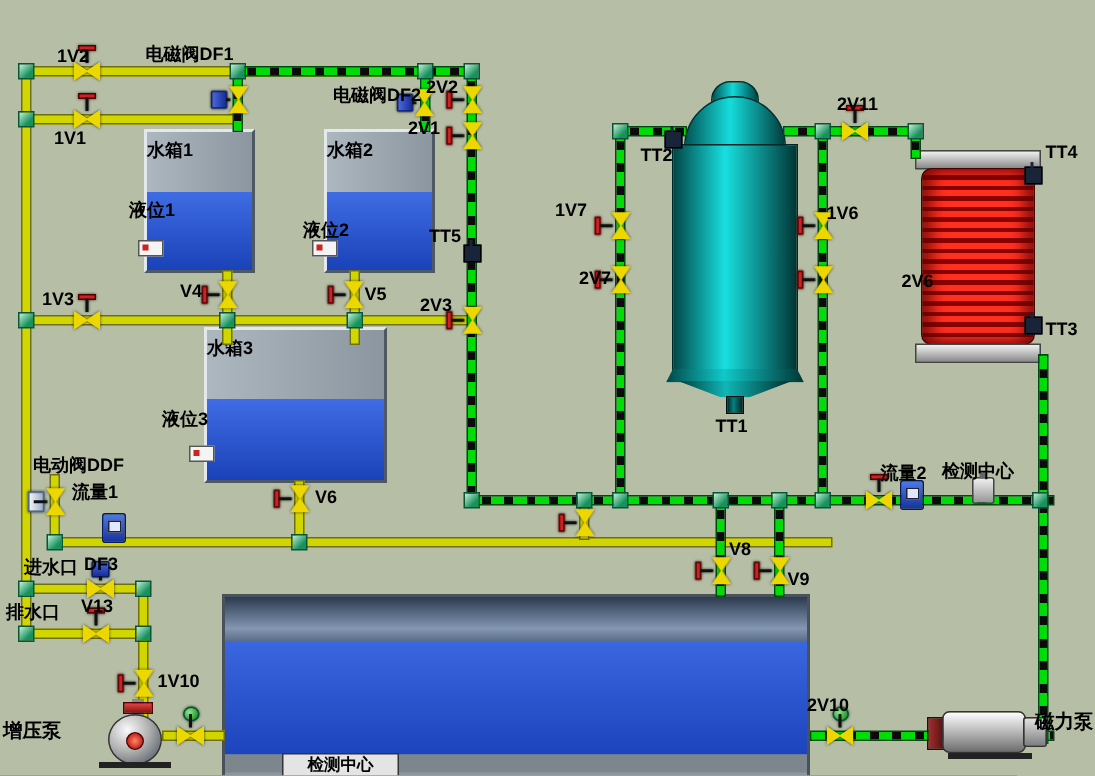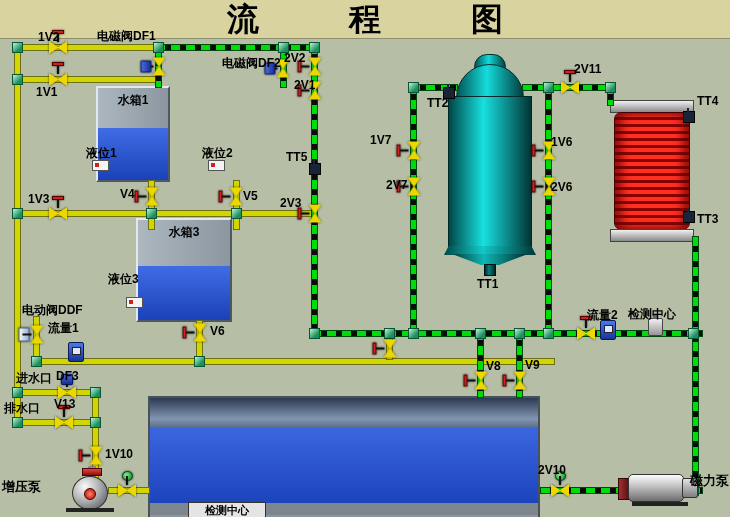--- a/index.html
+++ b/index.html
@@ -44,21 +44,21 @@
   .meter::after{content:"";position:absolute;left:3px;top:4px;width:7px;height:6px;background:#e0e8ff;border:1px solid #223;}
   .ptx{position:absolute;width:13px;height:16px;background:linear-gradient(180deg,#f0f0f0,#969696);
        border:1px solid #444;border-radius:2px;z-index:8;}
   .ptx::after{content:"";position:absolute;left:4px;top:-4px;width:4px;height:4px;background:#666;}
   .gauge{position:absolute;width:15px;height:9px;background:#f4f4f4;border:1px solid #555;z-index:8;}
   .gauge::after{content:"";position:absolute;left:2px;top:2px;width:4px;height:4px;background:#cc2222;}
 
   
   .tank{position:absolute;box-sizing:border-box;background:linear-gradient(90deg,#adb7bf,#8c96a0);
         border:2px solid;border-color:#e2e8ec #4e5862 #4e5862 #e2e8ec;z-index:2;}
-  .tank .name{position:absolute;left:0;right:0;top:4px;text-align:center;font-size:12px;font-weight:bold;color:#000;}
+  .tank .name{position:absolute;left:0;right:0;top:4px;text-align:left;font-size:12px;font-weight:bold;color:#000;}
   .tank .water{position:absolute;left:0;right:0;bottom:0;background:linear-gradient(180deg,#3f6ce4,#1b42b8);}
 
   #btank{position:absolute;left:148px;top:396px;width:392px;height:121px;box-sizing:border-box;
          border:2px solid #49525a;border-bottom:none;background:#8c96a0;z-index:2;}
   #btank .bband{position:absolute;left:0;right:0;top:0;height:30px;
                 background:linear-gradient(180deg,#2c3a50,#8396b2 70%,#596a84);}
   #btank .water{position:absolute;left:0;right:0;top:30px;height:75px;background:linear-gradient(180deg,#3a66e0,#1c44bc);}
   #btank .floor{position:absolute;left:0;right:0;top:105px;height:12px;background:#7d858d;}
 
   
@@ -66,23 +66,20 @@
   .lbl.big{font-size:13px;}
 
   #footer-btn{position:absolute;left:188px;top:502px;width:76px;height:15px;background:#e4e4e4;
               border:1px solid #333;font-size:11px;font-weight:bold;color:#000;text-align:center;line-height:14px;z-index:10;}
 </style>
 </head>
 <body>
 
 <div id="stage">
 
-  <div id="titlebar">
-    <div class="t">流程图</div>
-  </div>
 
   <i class="py" style="left:14px;top:44px;width:300px;height:7px"></i>
   <i class="py" style="left:14px;top:44px;width:7px;height:383px"></i>
   <i class="py" style="left:14px;top:76px;width:148px;height:7px"></i>
   <i class="py" style="left:14px;top:210px;width:302px;height:7px"></i>
   <i class="py" style="left:148px;top:180px;width:7px;height:50px"></i>
   <i class="py" style="left:233px;top:180px;width:7px;height:50px"></i>
   <i class="py" style="left:196px;top:320px;width:7px;height:42px"></i>
   <i class="py" style="left:33px;top:358px;width:522px;height:7px"></i>
   <i class="py" style="left:33px;top:316px;width:7px;height:44px"></i>
@@ -130,21 +127,25 @@
   <i class="fit" style="left:688px;top:328px"></i>
   <i class="fit" style="left:688px;top:485px"></i>
   <i class="fit" style="left:475px;top:328px"></i>
   <i class="fit" style="left:514px;top:328px"></i>
   <i class="fit" style="left:384px;top:328px"></i>
 
   <div class="tank" style="left:96px;top:86px;width:74px;height:96px">
     <div class="name">水箱1</div>
     <div class="water" style="height:52px"></div>
   </div>
-  <div class="tank" style="left:136px;top:218px;width:96px;height:104px">
+  <div class="tank" style="left:216px;top:86px;width:74px;height:96px">
+    <div class="name">水箱2</div>
+    <div class="water" style="height:52px"></div>
+  </div>
+  <div class="tank" style="left:136px;top:218px;width:122px;height:104px">
     <div class="name">水箱3</div>
     <div class="water" style="height:54px"></div>
   </div>
 
   <div id="btank">
     <div class="bband"></div>
     <div class="water"></div>
     <div class="floor"></div>
   </div>
 
@@ -317,43 +318,43 @@
   <div class="ptx" style="left:648px;top:318px"></div>
   <div class="gauge" style="left:92px;top:160px"></div>
   <div class="gauge" style="left:208px;top:160px"></div>
   <div class="gauge" style="left:126px;top:297px"></div>
 
   <div class="lbl" style="left:38px;top:31px">1V2</div>
   <div class="lbl" style="left:36px;top:86px">1V1</div>
   <div class="lbl" style="left:97px;top:30px">电磁阀DF1</div>
   <div class="lbl" style="left:222px;top:57px">电磁阀DF2</div>
   <div class="lbl" style="left:284px;top:52px">2V2</div>
-  <div class="lbl" style="left:294px;top:79px">2V1</div>
-  <div class="lbl" style="left:574px;top:63px">2V11</div>
+  <div class="lbl" style="left:272px;top:79px">2V1</div>
+  <div class="lbl" style="left:558px;top:63px">2V11</div>
   <div class="lbl" style="left:28px;top:193px">1V3</div>
   <div class="lbl" style="left:120px;top:188px">V4</div>
   <div class="lbl" style="left:243px;top:190px">V5</div>
   <div class="lbl" style="left:280px;top:197px">2V3</div>
   <div class="lbl" style="left:210px;top:325px">V6</div>
   <div class="lbl" style="left:370px;top:134px">1V7</div>
   <div class="lbl" style="left:386px;top:179px">2V7</div>
   <div class="lbl" style="left:551px;top:136px">1V6</div>
-  <div class="lbl" style="left:551px;top:181px">2V6</div>
+  <div class="lbl" style="left:601px;top:181px">2V6</div>
   <div class="lbl" style="left:486px;top:360px">V8</div>
-  <div class="lbl" style="left:525px;top:359px">V9</div>
+  <div class="lbl" style="left:525px;top:380px">V9</div>
   <div class="lbl" style="left:105px;top:448px">1V10</div>
   <div class="lbl" style="left:538px;top:464px">2V10</div>
   <div class="lbl" style="left:56px;top:370px">DF3</div>
   <div class="lbl" style="left:54px;top:398px">V13</div>
   <div class="lbl" style="left:22px;top:304px">电动阀DDF</div>
 
   <div class="lbl" style="left:16px;top:372px">进水口</div>
   <div class="lbl" style="left:4px;top:402px">排水口</div>
 
-  <div class="lbl" style="left:86px;top:147px">液位1</div>
+  <div class="lbl" style="left:86px;top:134px">液位1</div>
   <div class="lbl" style="left:202px;top:147px">液位2</div>
   <div class="lbl" style="left:108px;top:273px">液位3</div>
 
   <div class="lbl" style="left:477px;top:278px">TT1</div>
   <div class="lbl" style="left:427px;top:97px">TT2</div>
   <div class="lbl" style="left:697px;top:213px">TT3</div>
   <div class="lbl" style="left:697px;top:95px">TT4</div>
   <div class="lbl" style="left:286px;top:151px">TT5</div>
 
   <div class="lbl" style="left:48px;top:322px">流量1</div>

